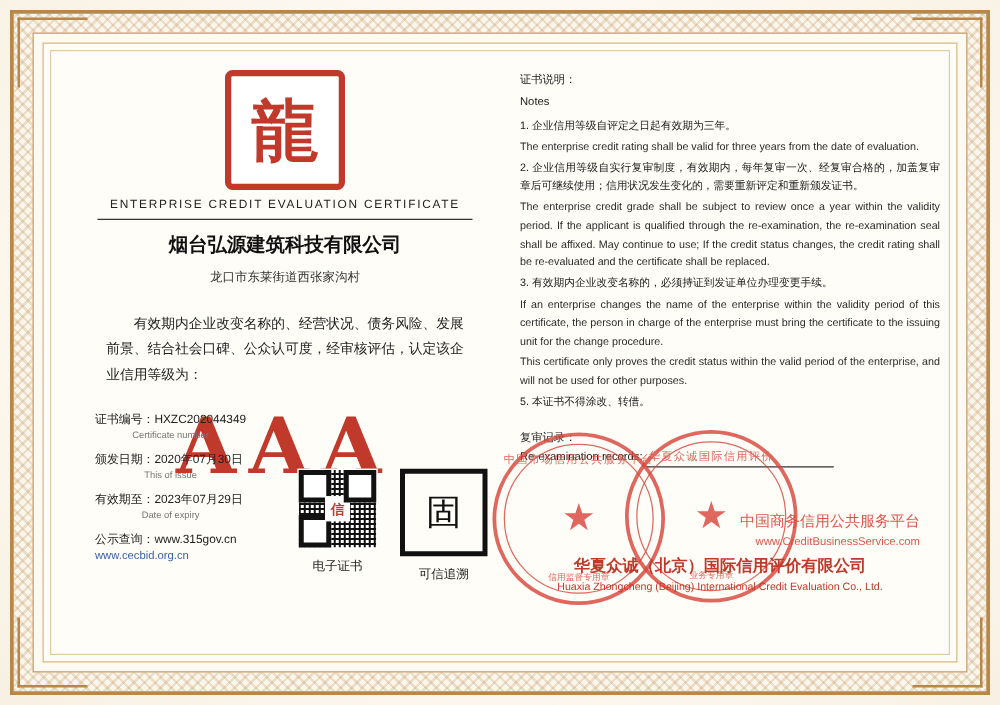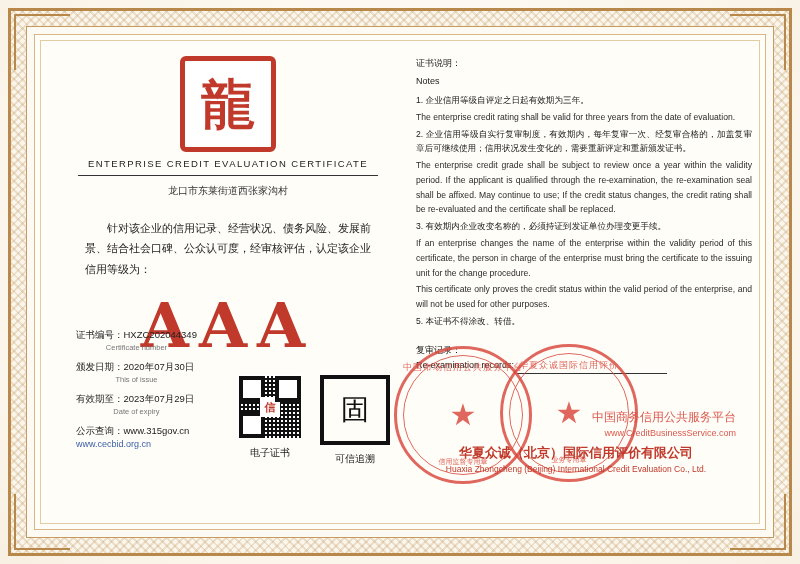--- a/index.html
+++ b/index.html
@@ -193,22 +193,23 @@
   <div class="corner br"></div>
 
   <div class="content">
 
     <div class="left">
       <div class="seal-logo">
         <span>龍</span>
       </div>
       <div class="title-en">ENTERPRISE CREDIT EVALUATION CERTIFICATE</div>
       <div class="title-rule"></div>
+      <div class="company">烟台弘源建筑科技有限公司</div>
       <div class="address">龙口市东莱街道西张家沟村</div>
-      <div class="desc">针对该企业的信用记录、经营状况、债务风险、发展前景、结合社会口碑、公众认可度，经审核评估，认定该企业信用等级为：</div>
+      <div class="desc">有效期内企业改变名称的、经营状况、债务风险、发展前景、结合社会口碑、公众认可度，经审核评估，认定该企业信用等级为：</div>
       <div class="grade">AAA</div>
 
       <div class="meta">
         <div class="meta-row">
           <div class="meta-cn">证书编号：HXZC202044349</div>
           <div class="meta-en">Certificate number</div>
         </div>
         <div class="meta-row">
           <div class="meta-cn">颁发日期：2020年07月30日</div>
           <div class="meta-en">This of issue</div>

